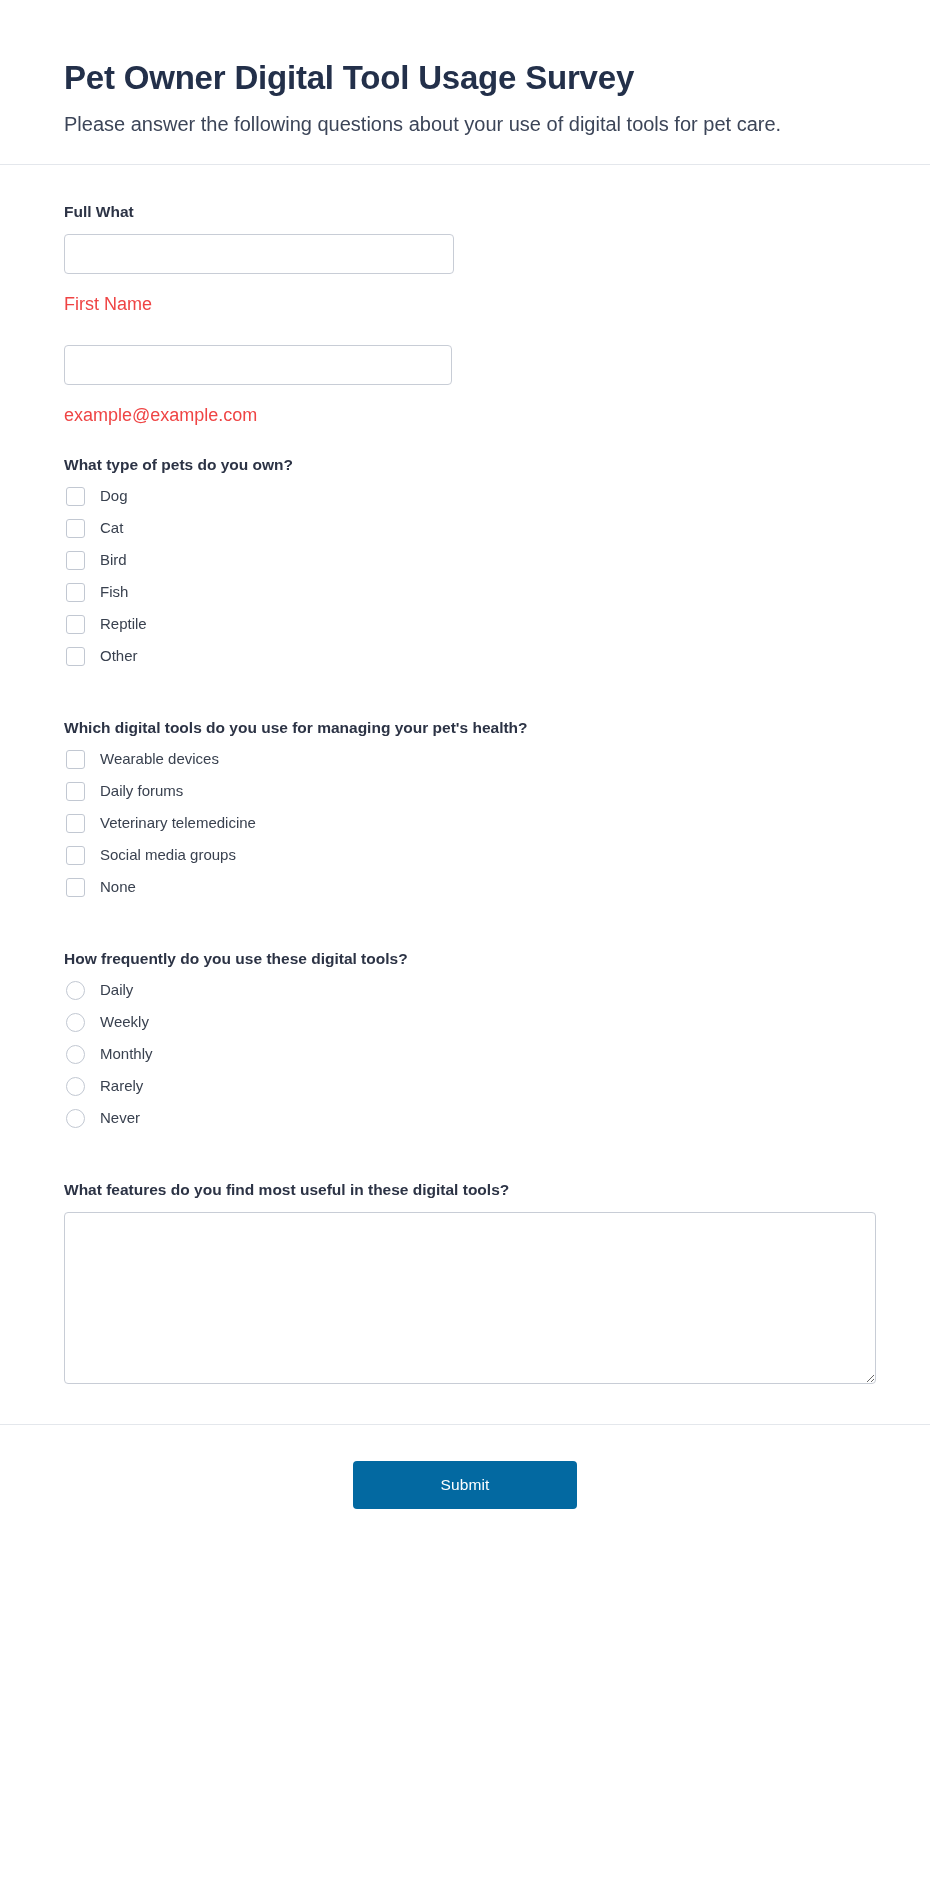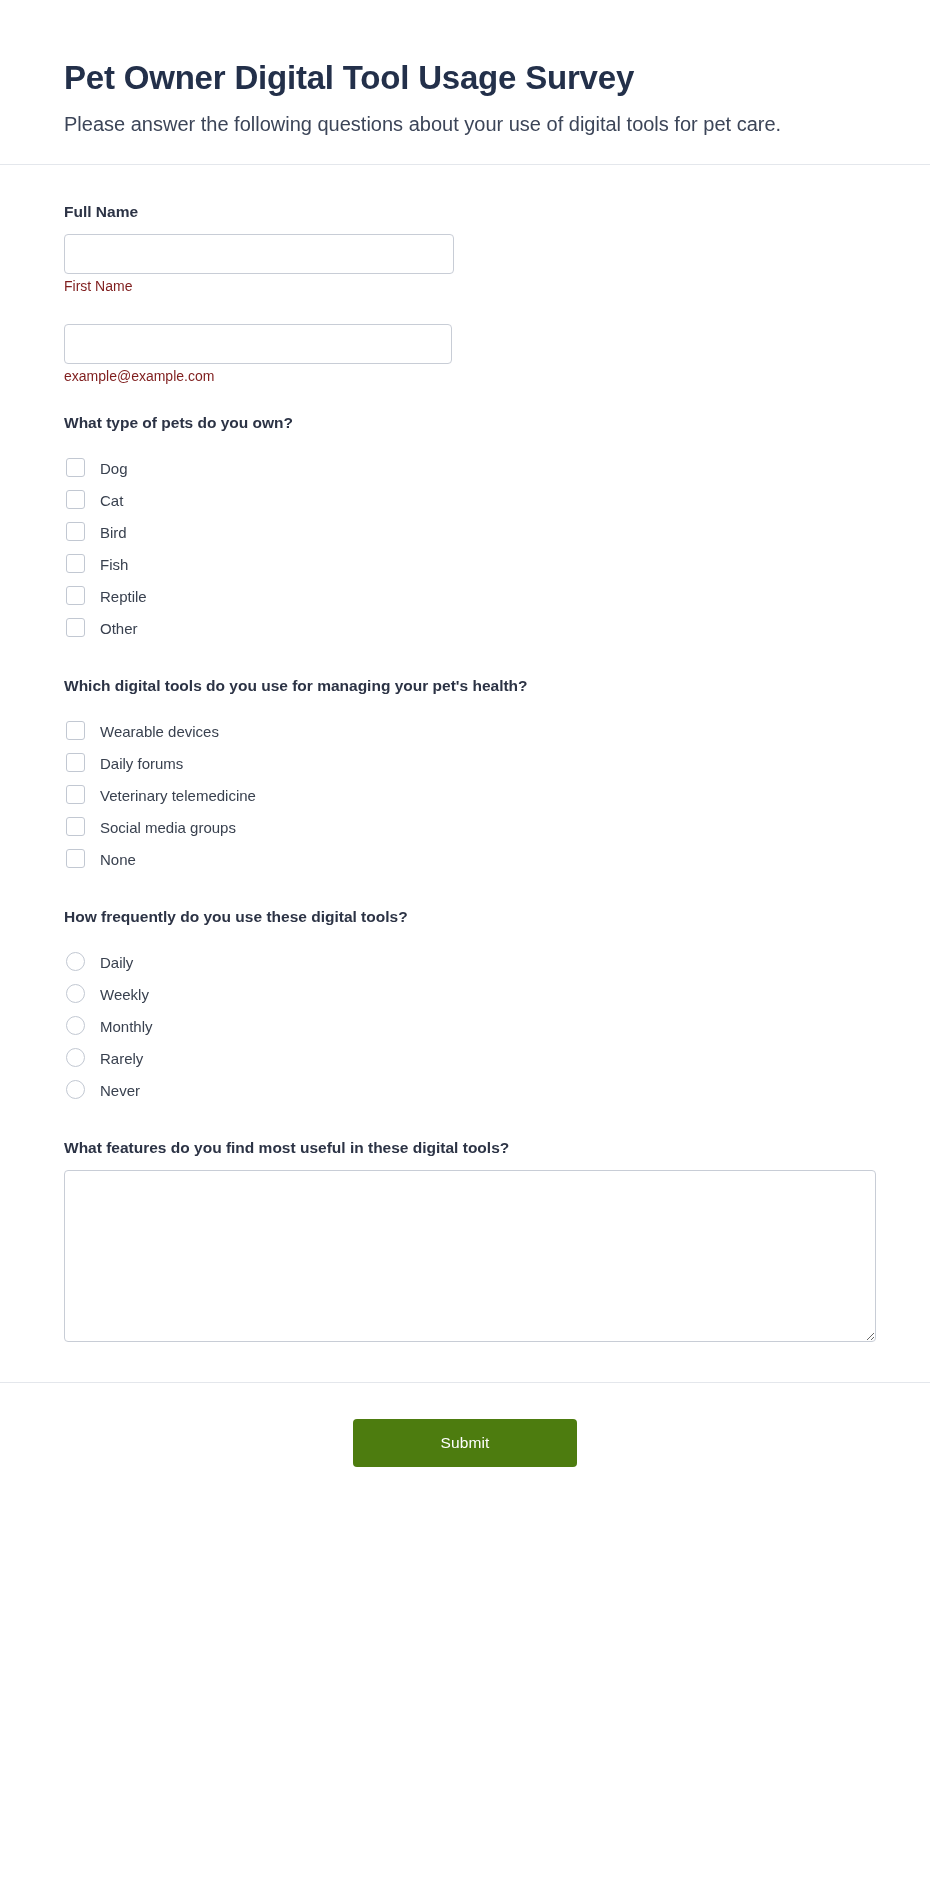--- a/index.html
+++ b/index.html
@@ -69,35 +69,35 @@
     border: 1px solid #c8cdd6;
     border-radius: 4px;
     background: #fff;
     padding: 6px 10px;
     font-size: 14px;
     font-family: "Liberation Sans", sans-serif;
     color: #2c3345;
     outline: none;
   }
   .sub-label {
-    font-size: 14px;
-    color: #7f1d1d;
-    margin-top: 4px;
+    font-size: 18px;
+    color: #ef4444;
+    margin-top: 20px;
     display: block;
   }
   .email-col {
     width: 388px;
   }
   
   .choice-list {
     margin-top: 4px;
   }
   .choice {
     display: flex;
-    align-items: flex-end;
+    align-items: flex-start;
     height: 32px;
   }
   .box {
     width: 19px;
     height: 19px;
     border: 1.5px solid #c2c8d2;
     border-radius: 3px;
     background: #fff;
     box-sizing: border-box;
     flex: 0 0 auto;
@@ -142,21 +142,21 @@
   .form-footer {
     margin-top: 40px;
     border-top: 1px solid #e4e7ec;
     padding: 36px 0 48px 0;
     text-align: center;
   }
   .submit-btn {
     display: inline-block;
     min-width: 224px;
     padding: 15px 24px;
-    background: #4d7c0f;
+    background: #0369a1;
     border: none;
     border-radius: 4px;
     color: #ffffff;
     font-size: 15.5px;
     font-family: "Liberation Sans", sans-serif;
     cursor: pointer;
     letter-spacing: 0.1px;
   }
 </style>
 </head>
@@ -165,21 +165,21 @@
 <div class="form-wrap">
 
   <div class="form-header">
     <h1 class="form-title">Pet Owner Digital Tool Usage Survey</h1>
     <p class="form-subtitle">Please answer the following questions about your use of digital tools for pet care.</p>
   </div>
 
   <div class="form-body">
 
     <div class="question">
-      <span class="q-label">Full Name</span>
+      <span class="q-label">Full What</span>
       <div class="name-row">
         <div class="name-col">
           <input class="text-input" type="text" placeholder="" style="">
           <span class="sub-label">First Name</span>
         </div>
       </div>
     </div>
 
     <div class="question">
       <div class="email-col">

